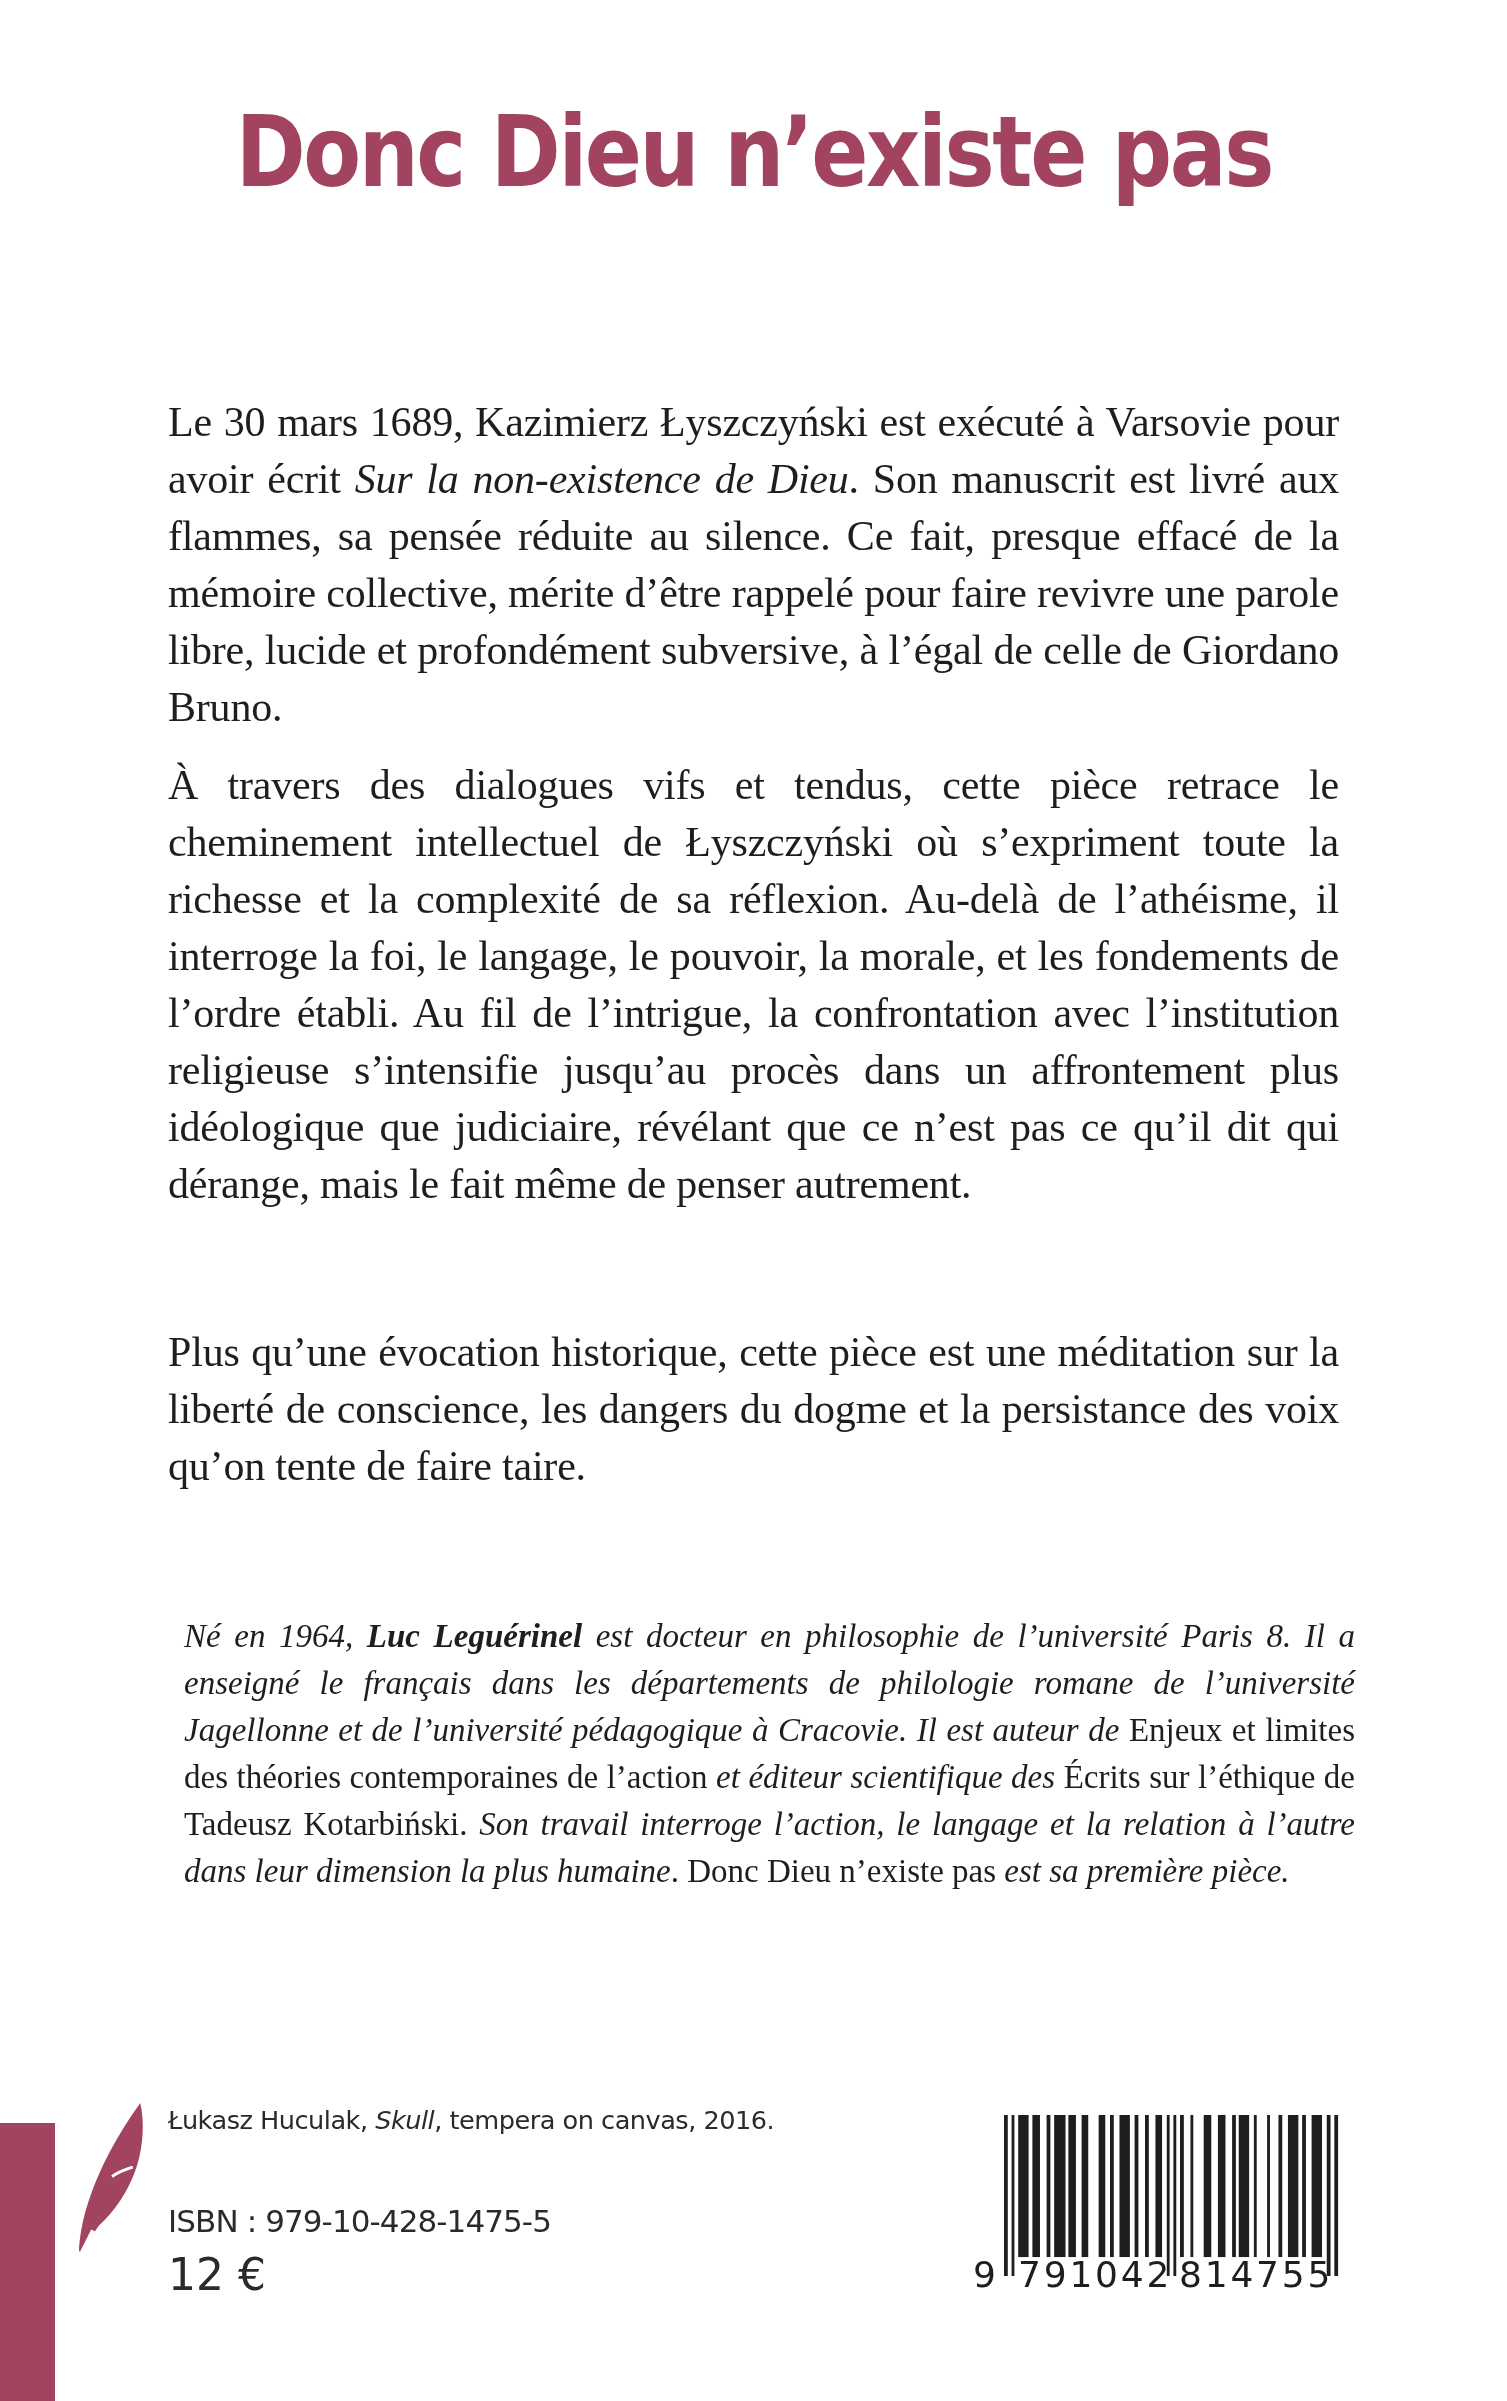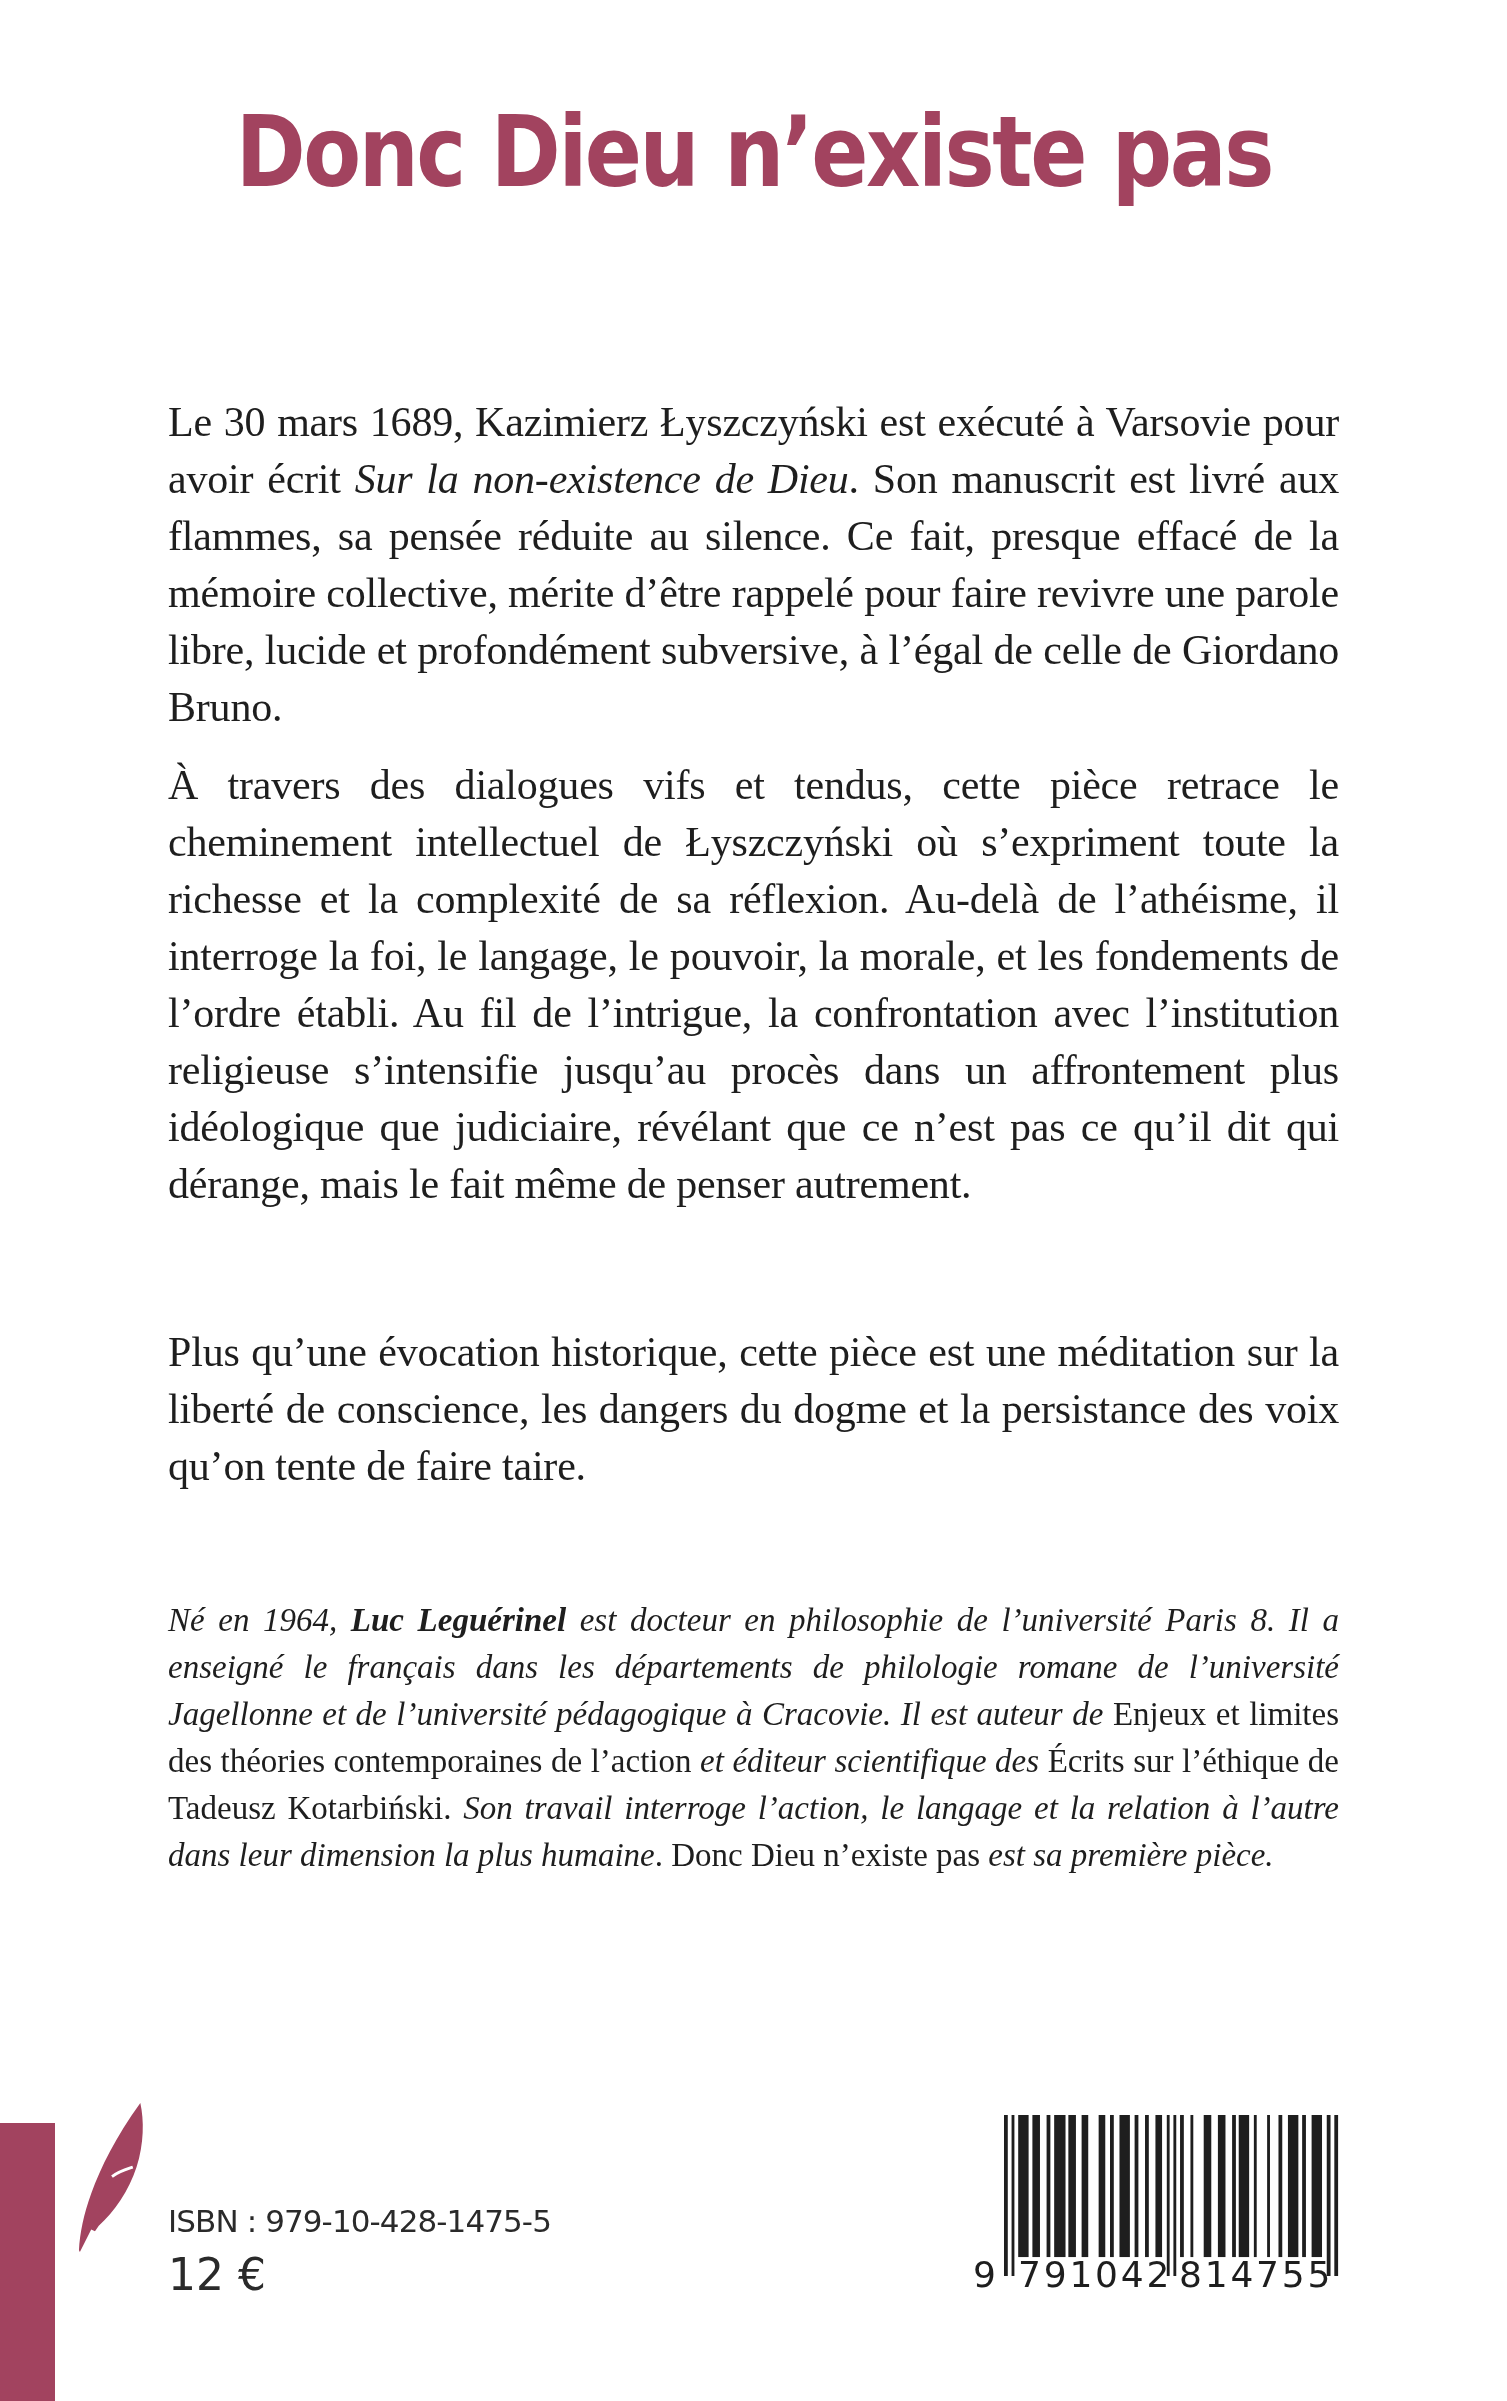--- a/index.html
+++ b/index.html
@@ -47,21 +47,21 @@
     .bio {
       position: absolute;
       left: 168px;
       width: 1171px;
       top: 1597px;
       font-family: "Liberation Serif", serif;
       font-size: 33px;
       line-height: 47px;
       text-align: justify;
       text-align-last: left;
-      margin: 0;
+      margin: 16px;
     }
     .bio .it { font-style: italic; }
     .bio .bd { font-weight: bold; font-style: italic; }
     .accent-bar {
       position: absolute;
       left: 0;
       top: 2123px;
       width: 55px;
       height: 279px;
     }
@@ -143,20 +143,21 @@
 <p class="bio"><span class="it">Né en 1964, </span><span class="bd">Luc Leguérinel</span><span class="it"> est docteur en philosophie de l’université Paris 8. Il a enseigné le français dans les départements de philologie romane de l’université Jagellonne et de l’université pédagogique à Cracovie. Il est auteur de </span><span>Enjeux et limites des théories contemporaines de l’action</span><span class="it"> et éditeur scientifique des </span><span>Écrits sur l’éthique de Tadeusz Kotarbiński</span><span>. </span><span class="it">Son travail interroge l’action, le langage et la relation à l’autre dans leur dimension la plus humaine</span><span>. </span><span>Donc Dieu n’existe pas</span><span class="it"> est sa première pièce.</span></p>
 
 <div class="accent-bar" id="accent-bar" style="background: rgb(162, 67, 95);"></div>
 
 <svg class="feather" viewBox="0 0 80 162" xmlns="http://www.w3.org/2000/svg">
   <path id="feather-path" d="M70 2 C 74 20, 74 45, 66 70 C 58 95, 42 118, 26 132 L 22 138 L 18 136 L 12 148 L 6 160 L 5 158 C 6 140, 10 120, 18 98 C 28 70, 44 38, 70 2 Z" fill="#A2435F"></path>
   <path d="M40 80 C 48 74, 56 72, 62 70" stroke="#ffffff" stroke-width="3" fill="none"></path>
 </svg>
 
 <div class="credits">
+  <div><span>Łukasz Huculak, </span><span class="it">Skull</span><span>, tempera on canvas, 2016.</span></div>
 </div>
 
 <div class="isbn">ISBN : 979-10-428-1475-5</div>
 <div class="price">12 €</div>
 
 <svg class="barcode" viewBox="0 0 355 170" xmlns="http://www.w3.org/2000/svg" preserveAspectRatio="none">
   <g fill="#1e1e1e">
 
     <rect x="0" y="0" width="4" height="170"></rect>
     <rect x="8" y="0" width="3" height="170"></rect>

